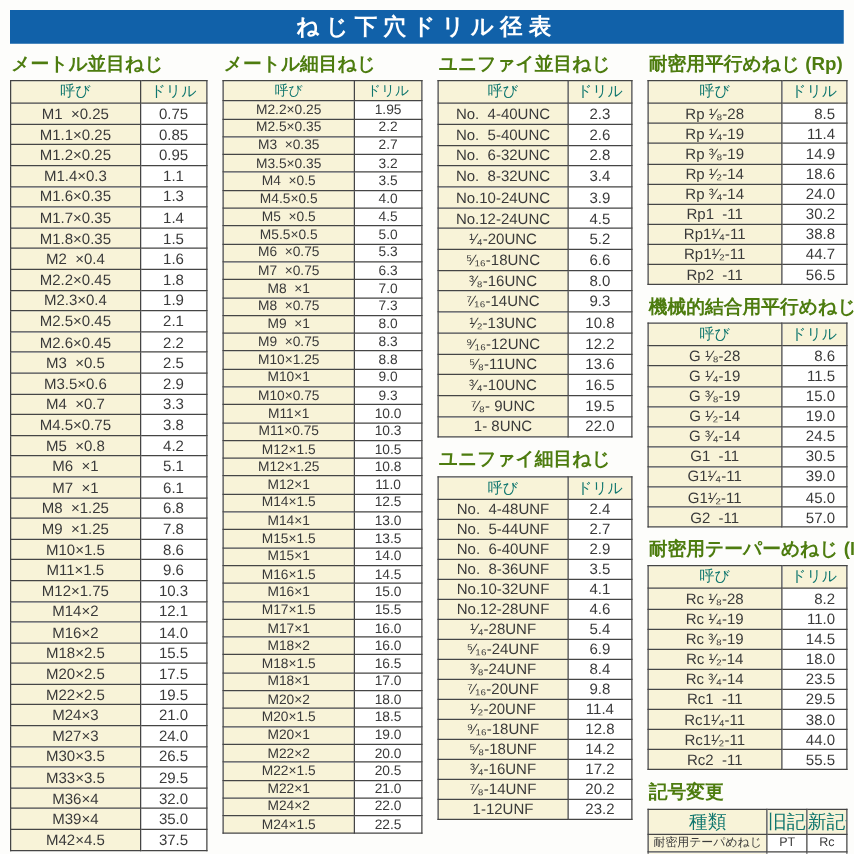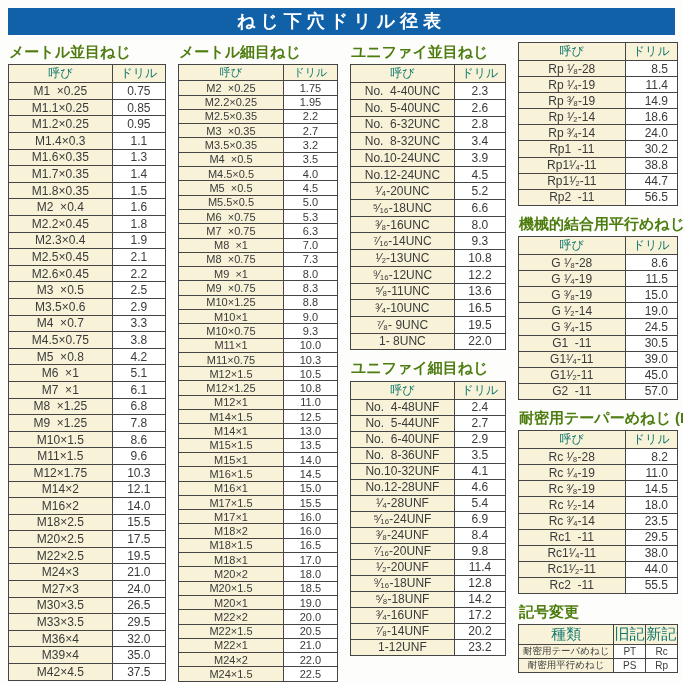--- a/index.html
+++ b/index.html
@@ -241,24 +241,20 @@
           <col>
         </colgroup>
       <thead>
           <tr>
         <th>呼び</th>
         <th>ドリル</th>
       </tr>
         </thead>
       <tbody>
           <tr>
-            <td>M2  ×0.25</td>
-            <td>1.75</td>
-          </tr>
-          <tr>
             <td>M2.2×0.25</td>
             <td>1.95</td>
           </tr>
           <tr>
             <td>M2.5×0.35</td>
             <td>2.2</td>
           </tr>
           <tr>
             <td>M3  ×0.35</td>
             <td>2.7</td>
@@ -575,20 +571,21 @@
           </tr>
           <tr>
             <td>1-12UNF</td>
             <td>23.2</td>
           </tr>
         </tbody>
     </table>
   </div>
 
   <div class="col4">
+    <div class="sec-heading">耐密用平行めねじ (Rp)</div>
     <table class="t-rp">
       <colgroup>
           <col class="c-name">
           <col>
         </colgroup>
       <thead>
           <tr>
         <th>呼び</th>
         <th>ドリル</th>
       </tr>
@@ -656,21 +653,21 @@
           </tr>
           <tr>
             <td>G ³⁄₈-19</td>
             <td>15.0</td>
           </tr>
           <tr>
             <td>G ¹⁄₂-14</td>
             <td>19.0</td>
           </tr>
           <tr>
-            <td>G ³⁄₄-15</td>
+            <td>G ³⁄₄-14</td>
             <td>24.5</td>
           </tr>
           <tr>
             <td>G1  -11</td>
             <td>30.5</td>
           </tr>
           <tr>
             <td>G1¹⁄₄-11</td>
             <td>39.0</td>
           </tr>

